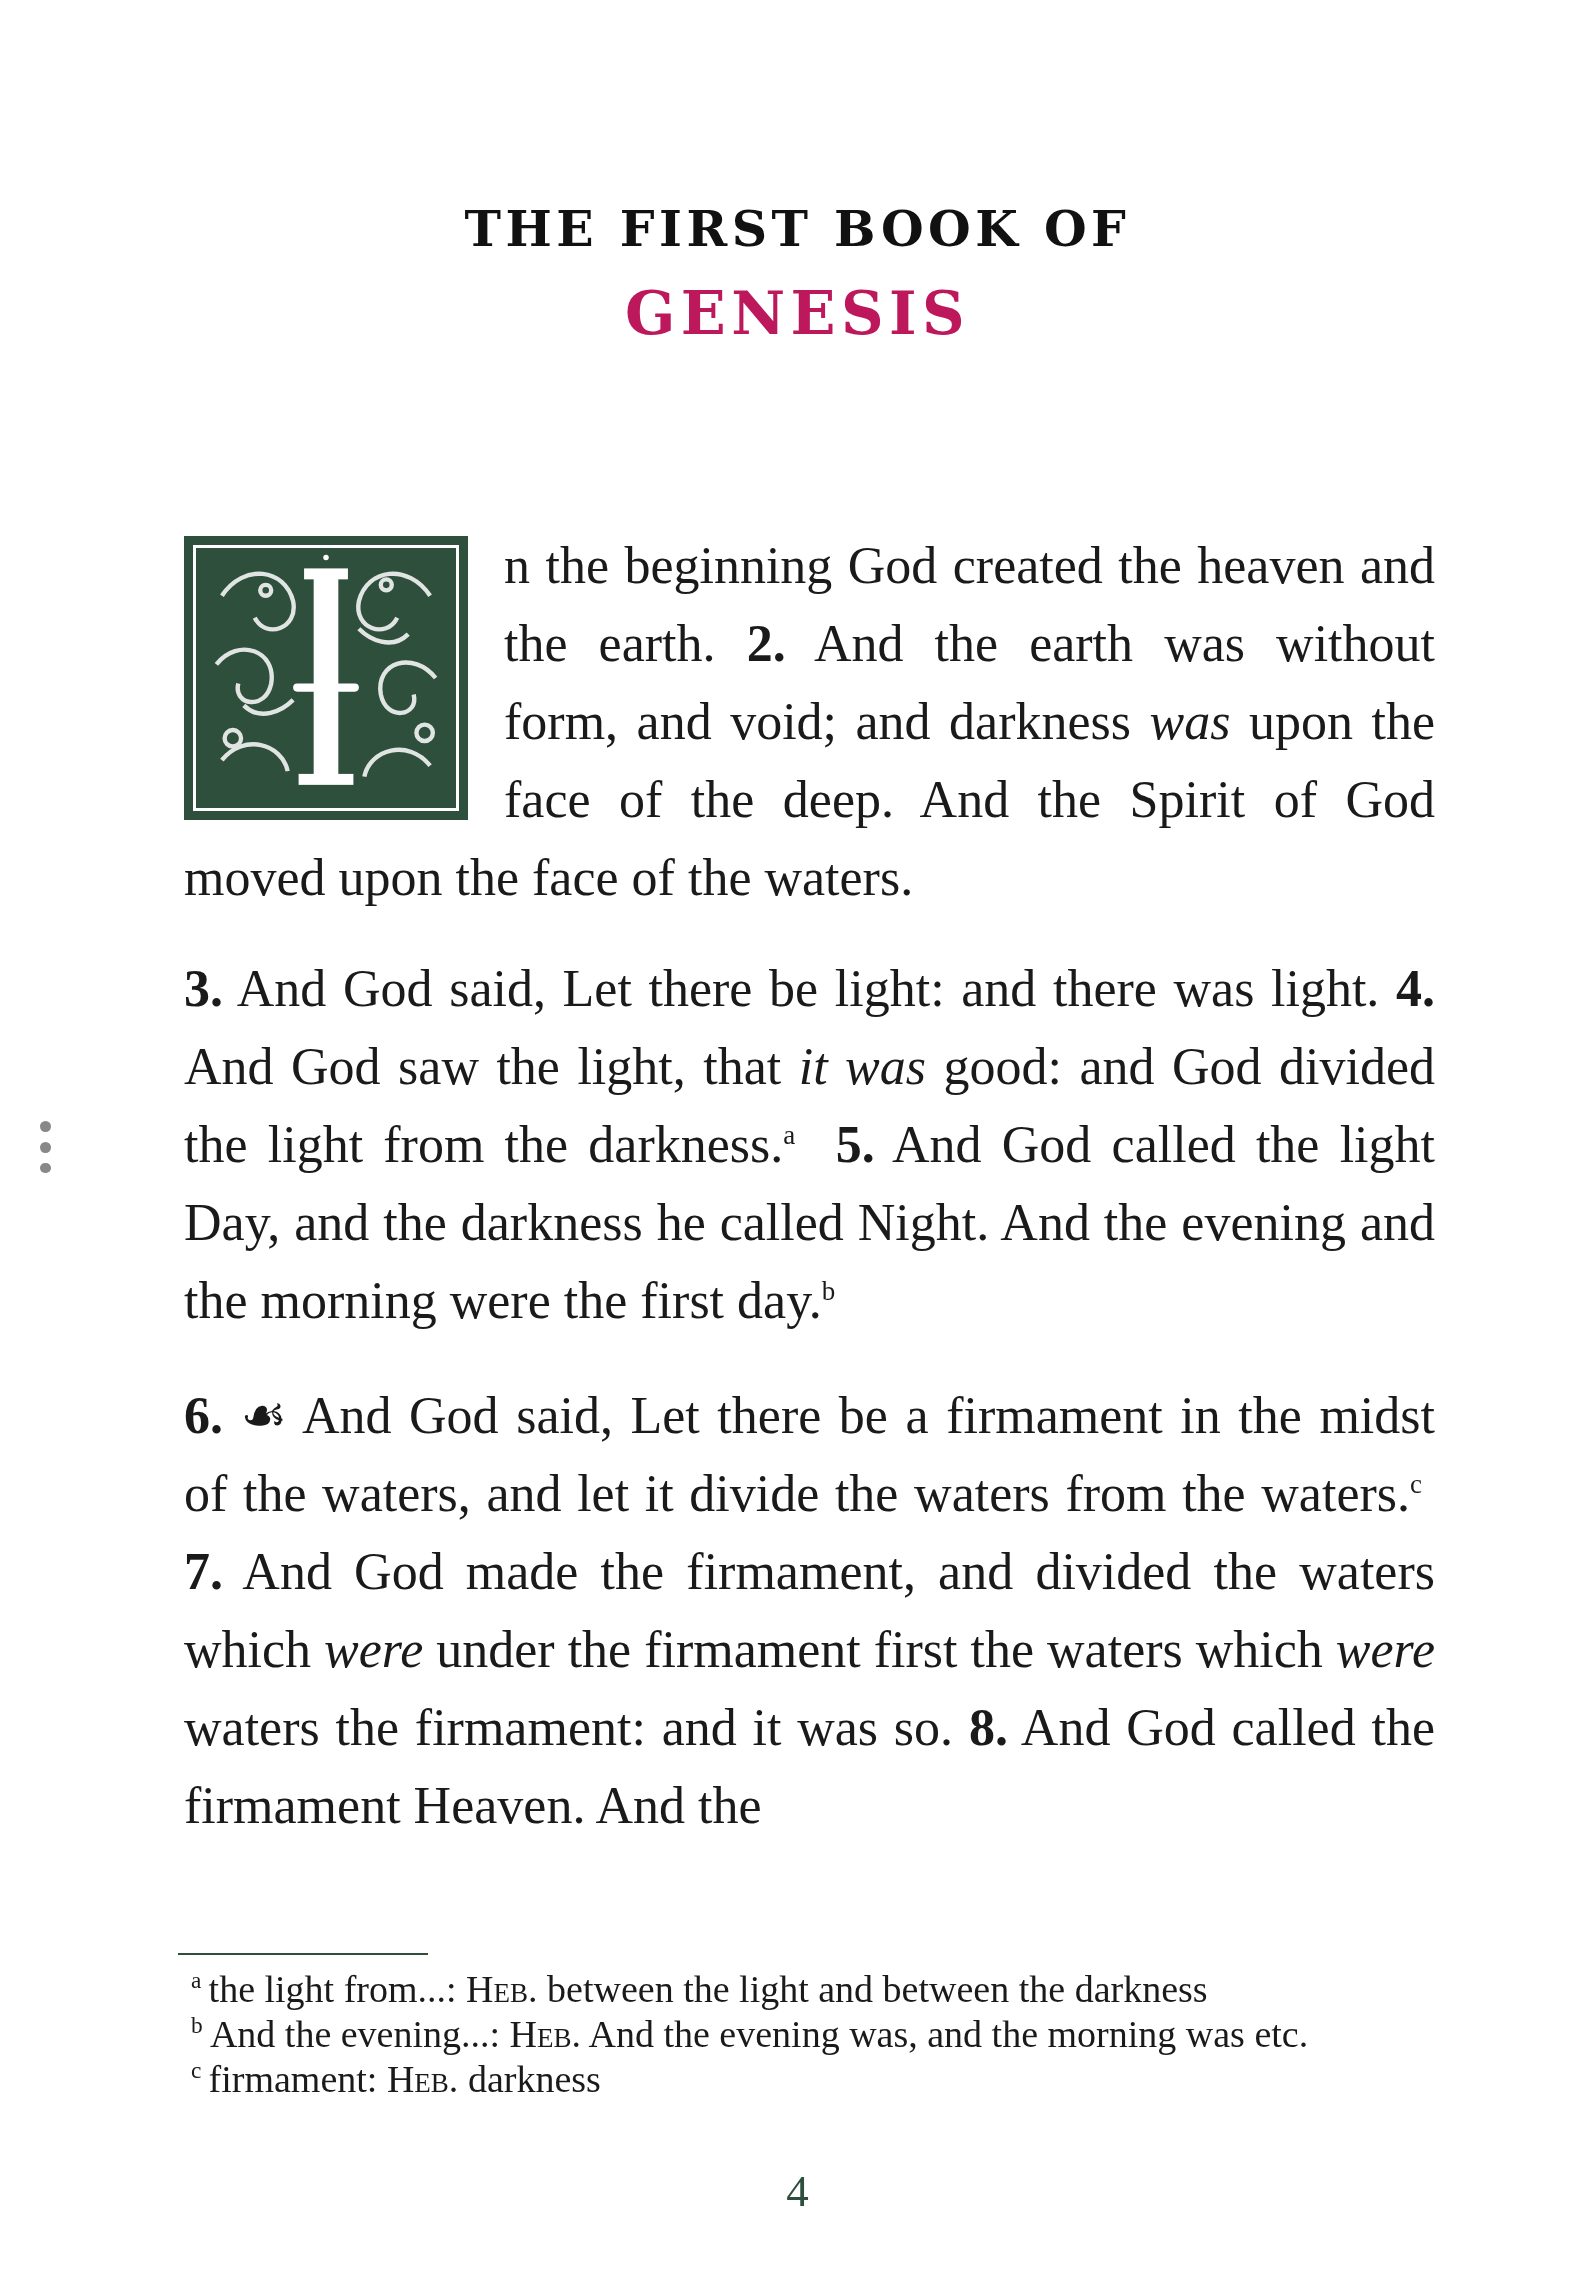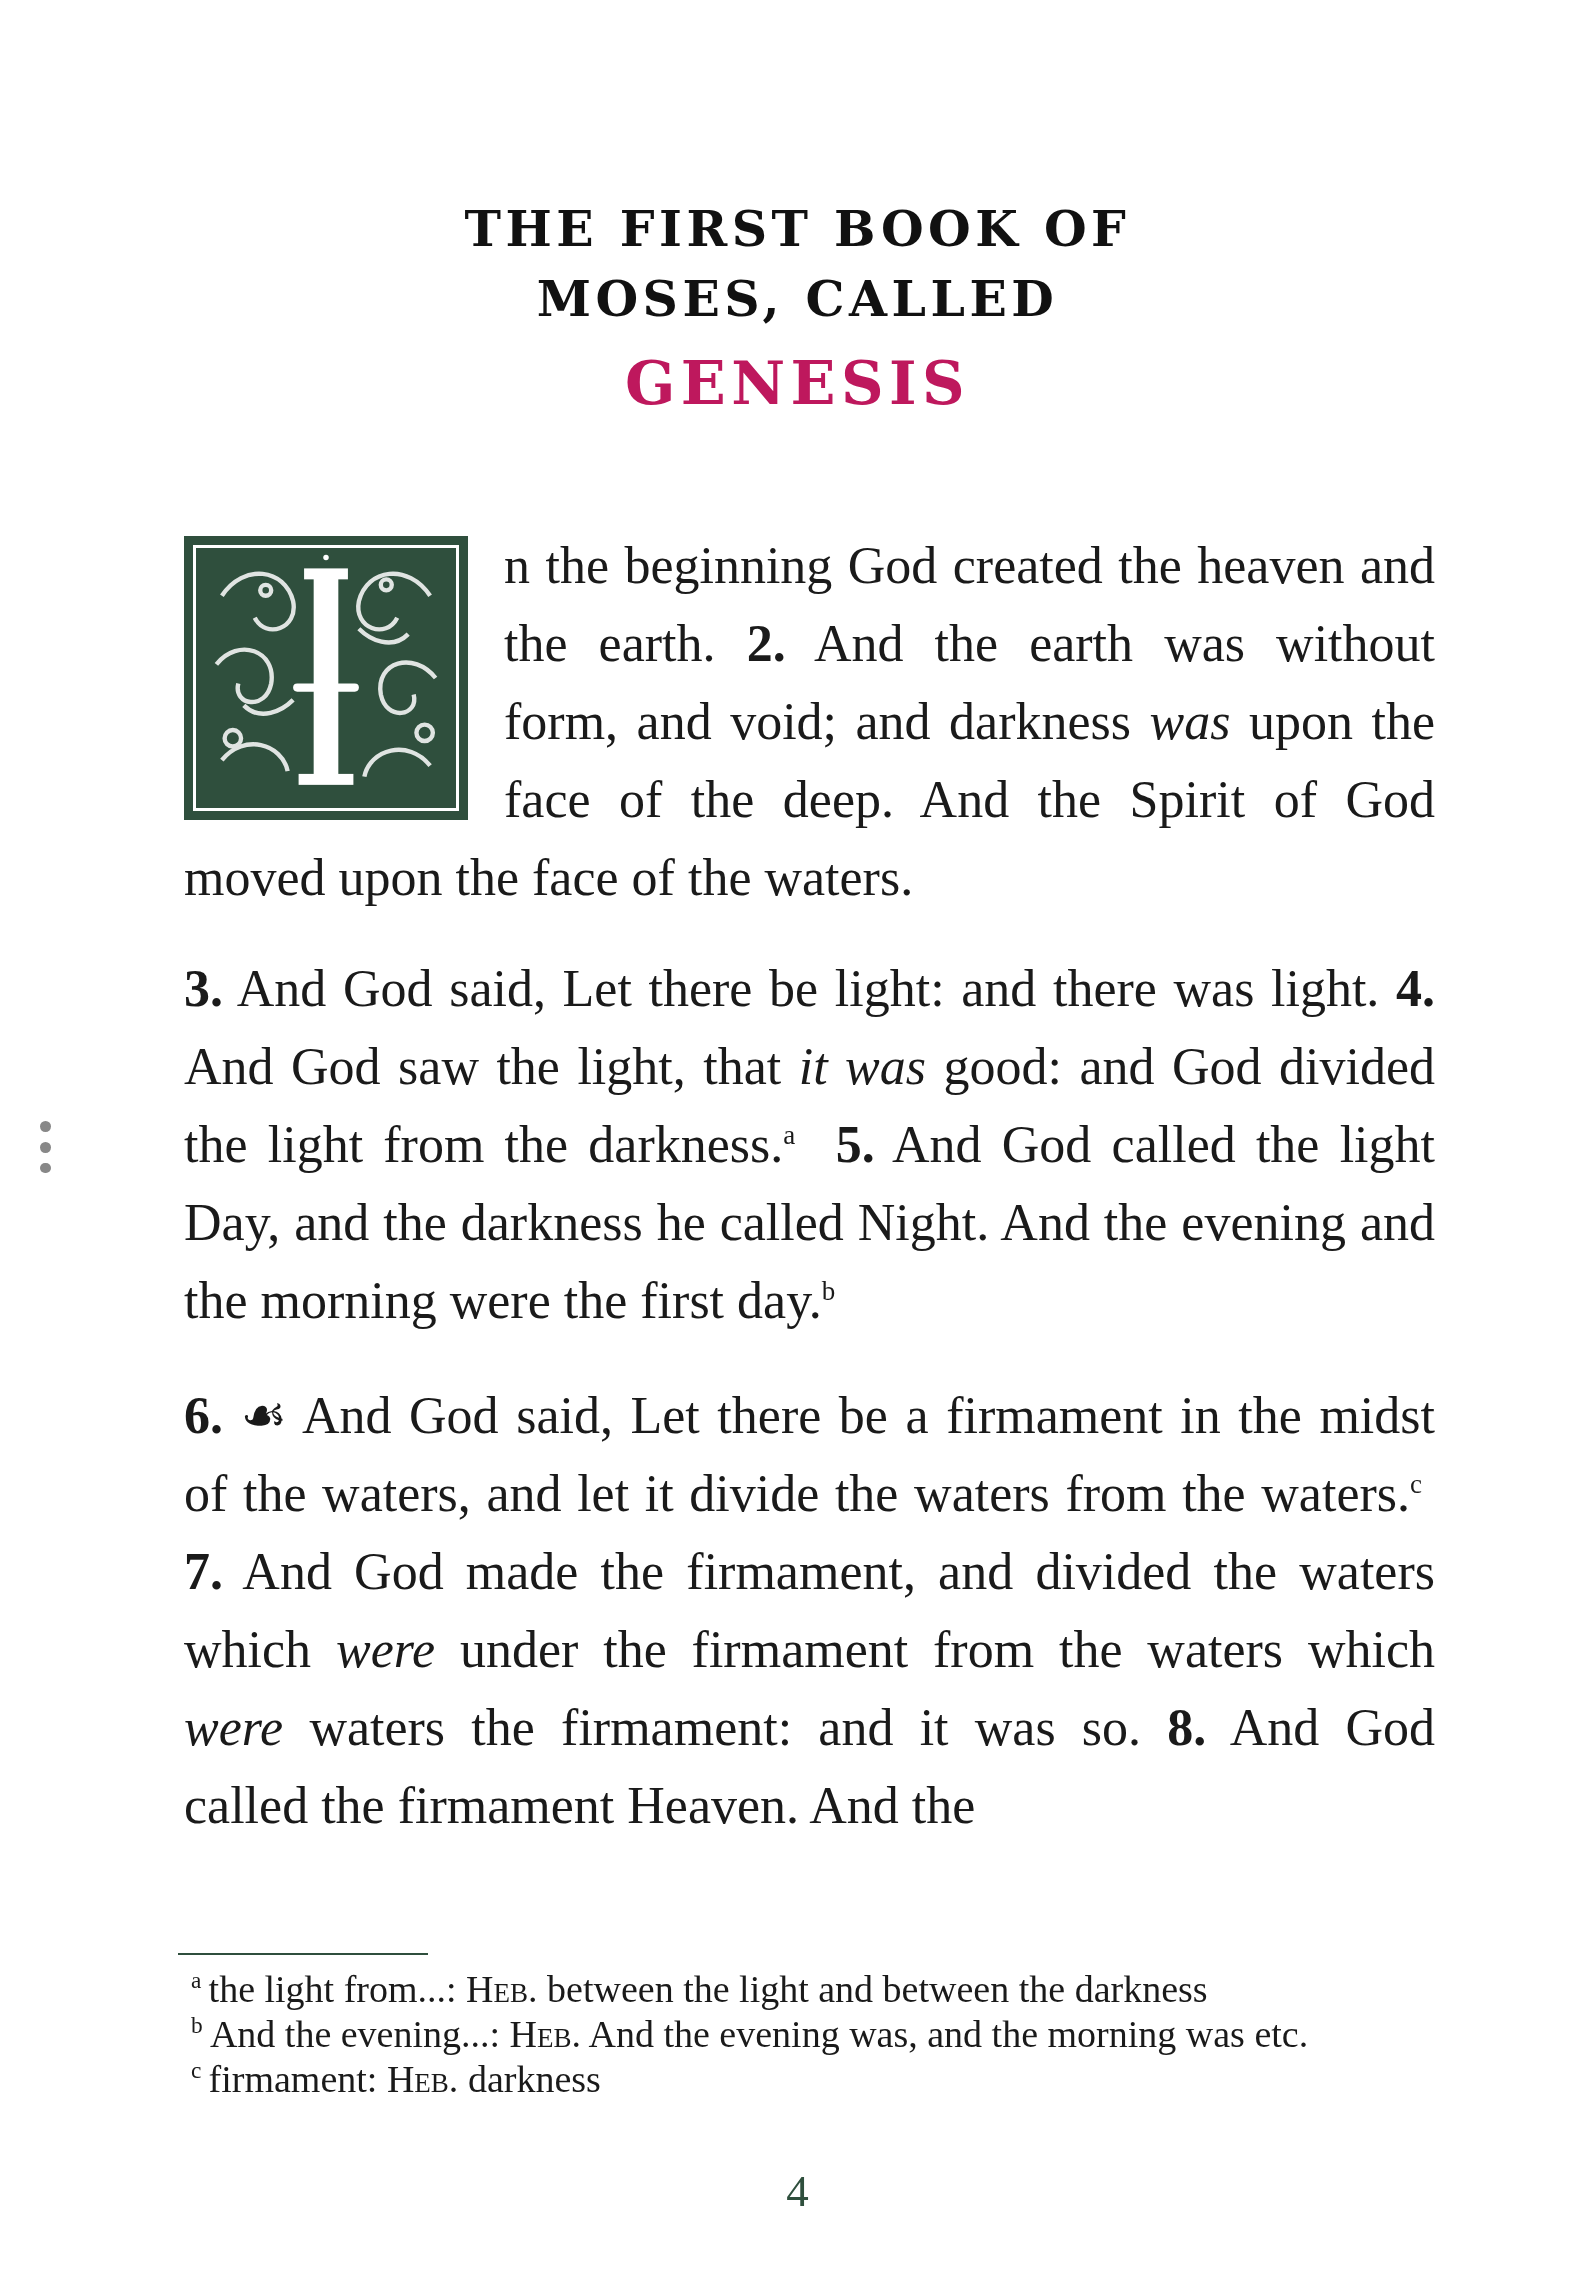--- a/index.html
+++ b/index.html
@@ -40,21 +40,20 @@
   .page-num {
     position: absolute; top: 2165px; left: 0; width: 1595px; text-align: center;
     font-size: 45px; color: #2f4f3d;
   }
 </style>
 </head>
 <body>
 
 <div class="title-block">
   <div class="title-line">THE FIRST BOOK OF</div>
-  <div class="title-line">MOSES, CALLED</div>
   <div class="title-main">GENESIS</div>
 </div>
 
 <div class="dots">
   <span></span>
     <span></span>
     <span></span>
 </div>
 
 <div class="text-col" style="top:527px;">
@@ -105,21 +104,21 @@
 </div>
 
 <div class="text-col" style="top:1377px;">
   <p class="para">
     <b>6.</b>
     <span>☙</span>
     <span>And God said, Let there be a firmament in the midst of the waters, and let it divide the waters from the waters.</span><sup>c</sup>&nbsp;
     <b>7.</b>
     <span>And God made the firmament, and divided the waters which</span>
     <i>were</i>
-    <span>under the firmament from the waters which</span>
+    <span>under the firmament first the waters which</span>
     <i>were</i>
     <span>waters the firmament: and it was so.</span>
     <b>8.</b>
     <span>And God called the firmament Heaven. And the</span>
   </p>
 </div>
 
 <div class="fn-rule"></div>
 
 <div class="footnotes">

